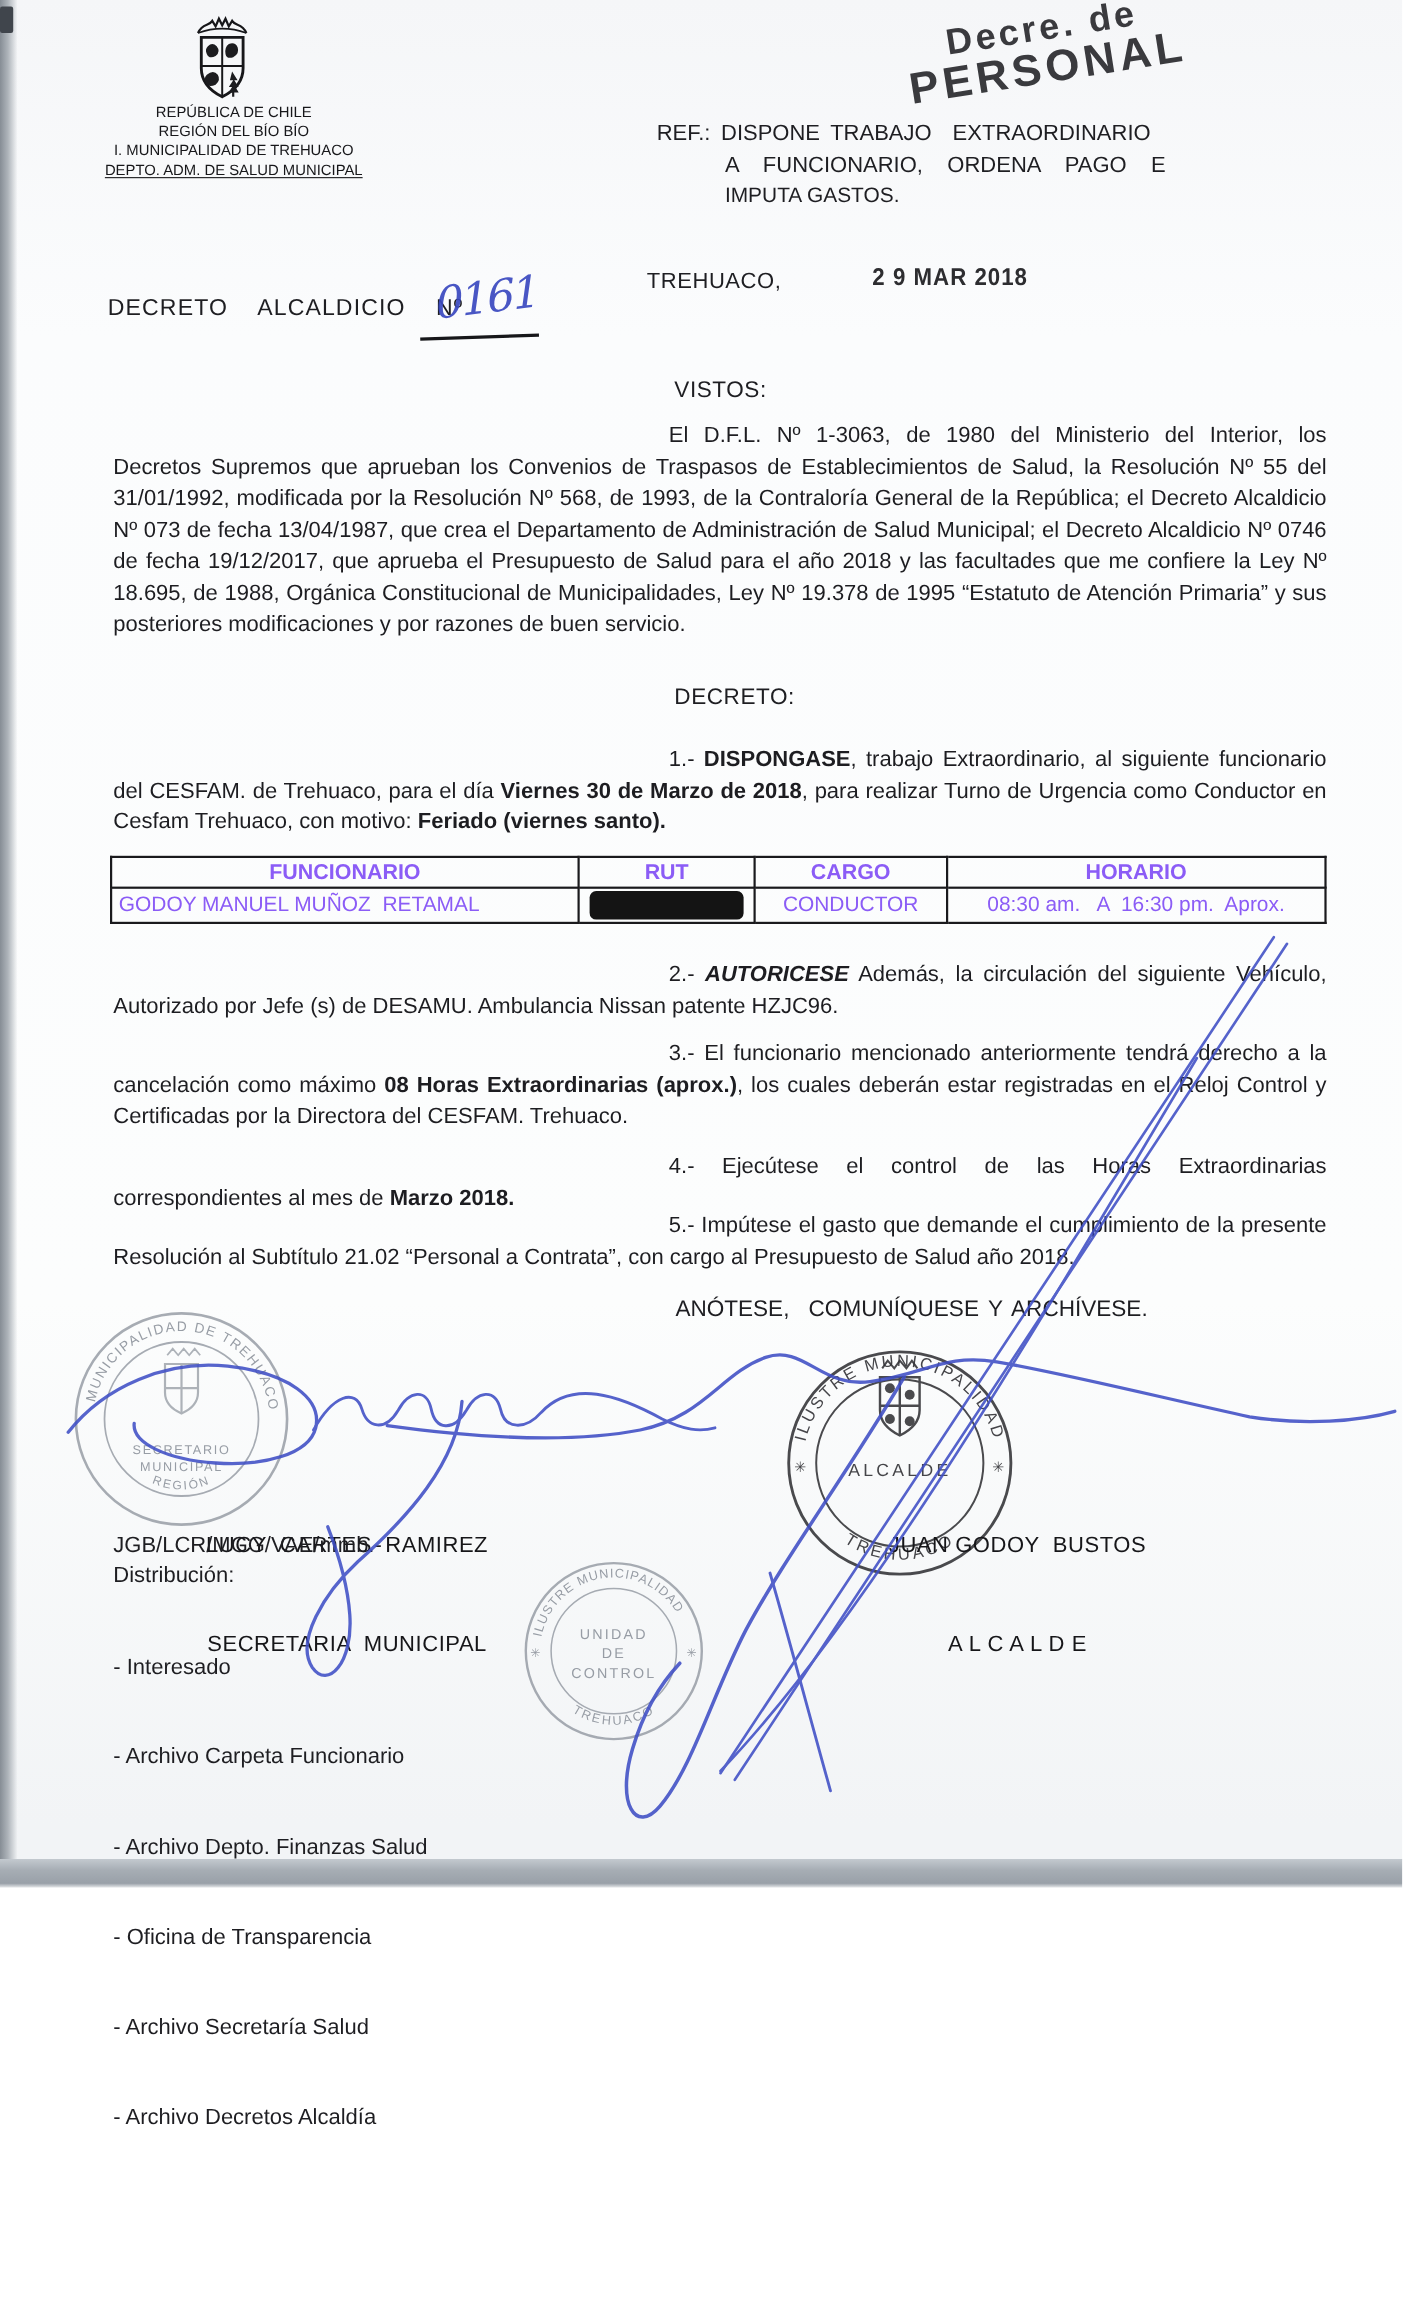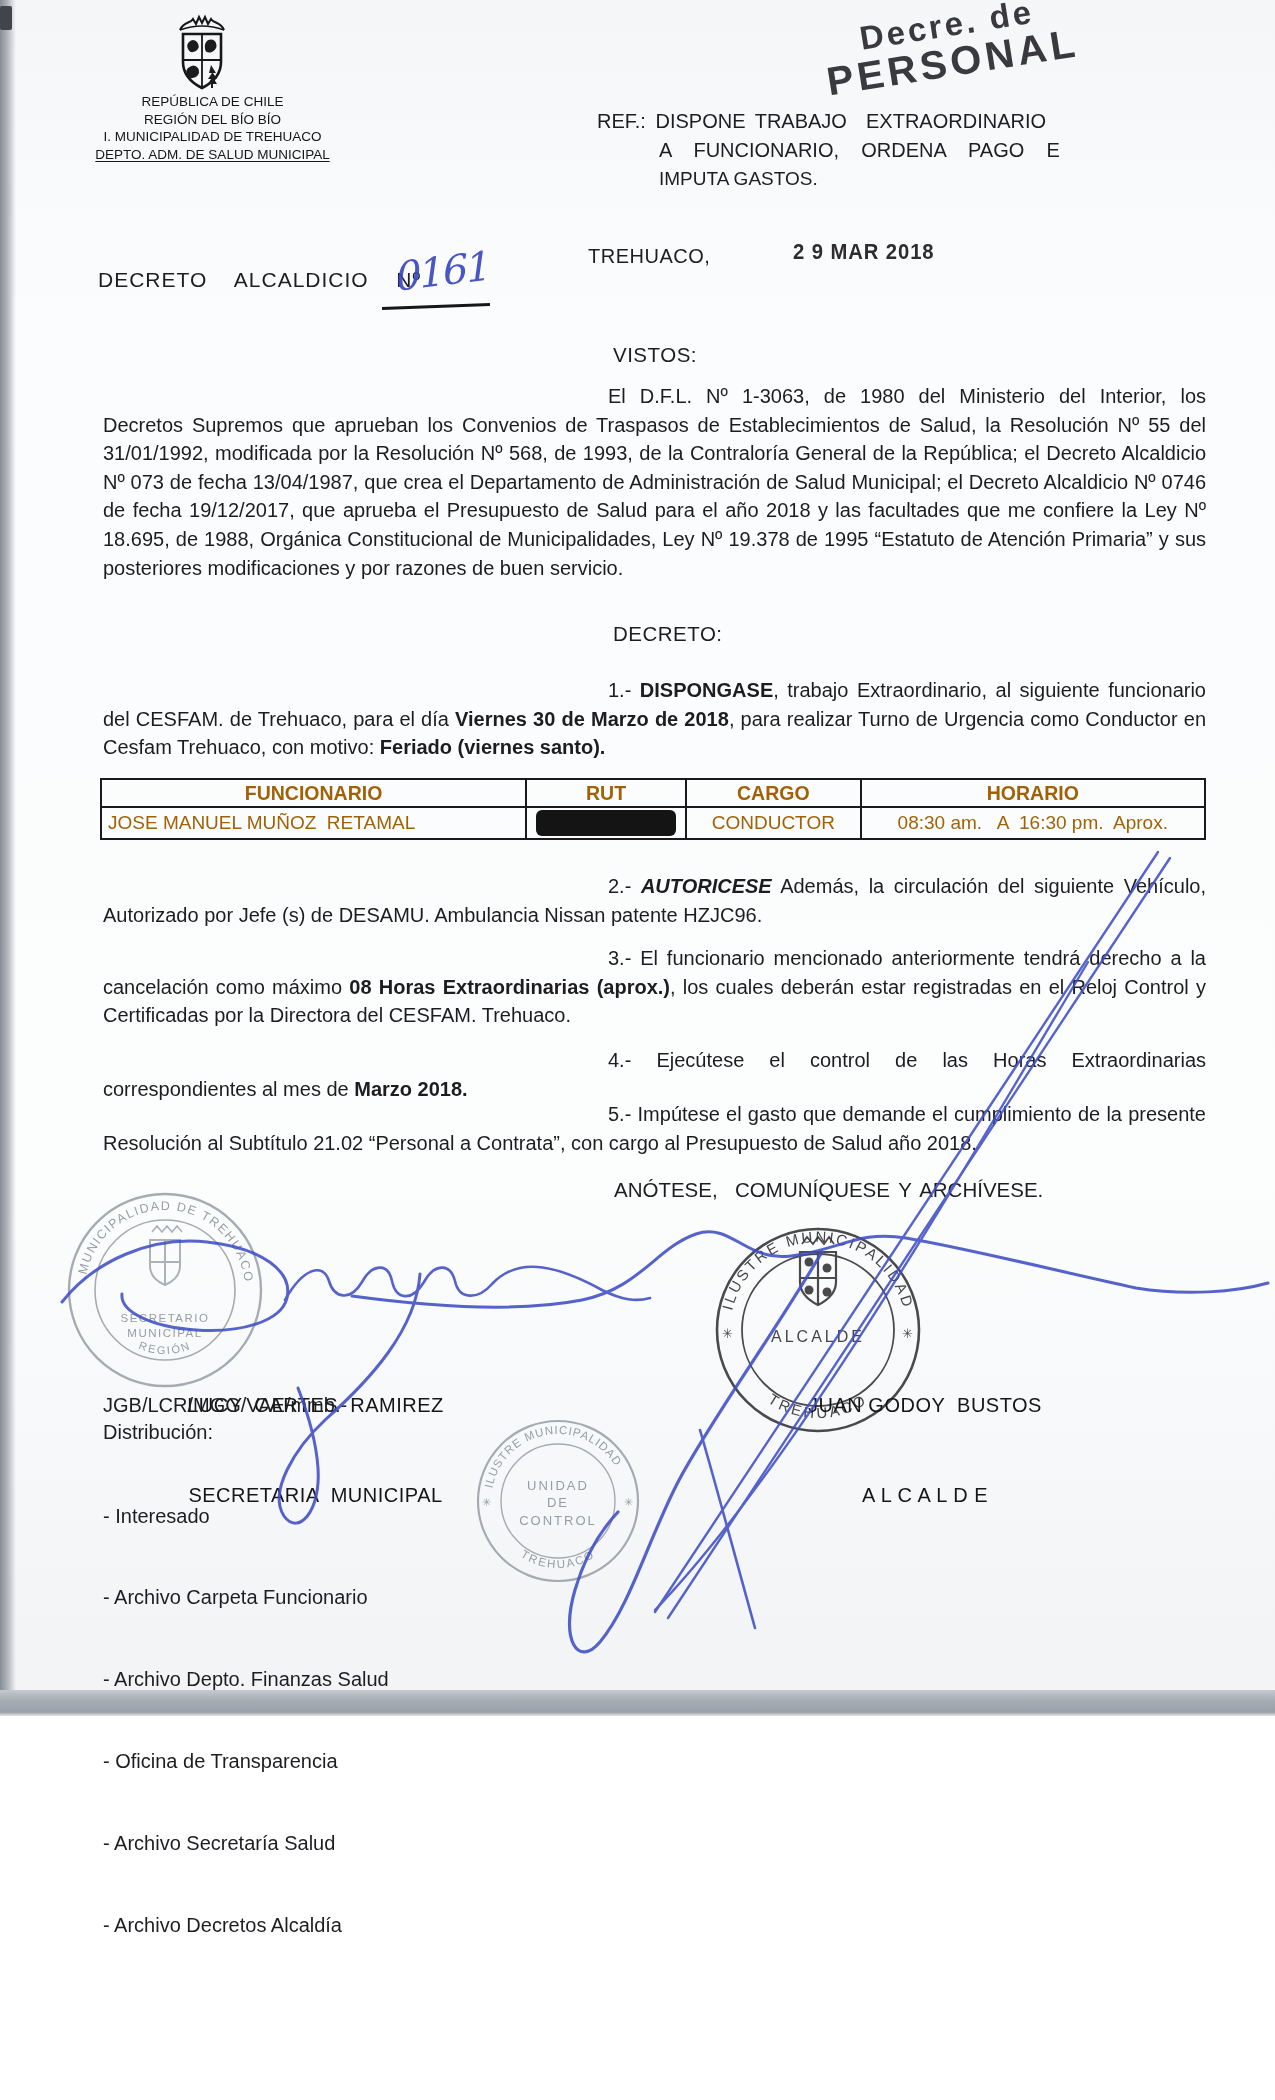--- a/index.html
+++ b/index.html
@@ -36,21 +36,21 @@
   .decree-label{left:98px;top:268px;font-size:21px;letter-spacing:1px;word-spacing:7px;white-space:pre;}
   .decree-number{left:396px;top:248px;font-size:40px;font-family:"DejaVu Serif",serif;font-style:italic;
       color:#3a49c0;transform:rotate(-7deg) skewX(-4deg);letter-spacing:-2px;opacity:.92;}
   .decree-underline{left:382px;top:305px;width:108px;height:2.5px;background:#17171a;transform:rotate(-2deg);}
 
   .sec-label{font-size:20.5px;letter-spacing:.5px;}
   .para{position:absolute;left:103px;width:1103px;text-align:justify;font-size:20px;line-height:28.6px;color:#1d1d21;}
   .ind{text-indent:505px;}
 
   table.doc-table{position:absolute;left:100px;top:778px;width:1106px;border-collapse:collapse;
-      font-size:19px;color:#a16207;background:transparent;}
+      font-size:19px;color:#8b5cf6;background:transparent;}
   table.doc-table th,table.doc-table td{border:2.4px solid #1a1a1d;padding:1px 6px;}
   table.doc-table th{font-weight:bold;text-align:center;font-size:19.5px;height:24px;}
   table.doc-table td{height:28px;white-space:pre;}
   td.c{text-align:center;}
   .redaction{width:96%;height:26px;margin:0 auto;background:#141414;border-radius:6px;}
 
   .closing{left:614px;top:1178px;font-size:20.5px;word-spacing:3px;white-space:pre;}
 
   .sig-block{text-align:center;font-size:20px;line-height:30px;letter-spacing:.5px;color:#161619;white-space:pre;}
   .sig-left{left:158px;top:1330px;width:315px;}
@@ -189,21 +189,21 @@
       <thead>
         <tr>
           <th>FUNCIONARIO</th>
           <th>RUT</th>
           <th>CARGO</th>
           <th>HORARIO</th>
         </tr>
       </thead>
       <tbody>
         <tr>
-          <td>JOSE MANUEL MUÑOZ  RETAMAL</td>
+          <td>GODOY MANUEL MUÑOZ  RETAMAL</td>
           <td><div class="redaction"></div></td>
           <td class="c">CONDUCTOR</td>
           <td class="c">08:30 am.   A  16:30 pm.  Aprox.</td>
         </tr>
       </tbody>
     </table>
 
     <div class="para ind" style="top:872px;"><span>2.-  </span><span style="font-weight: bold; font-style: italic;">AUTORICESE</span><span>  Además,  la  circulación  del  siguiente Vehículo, Autorizado por Jefe (s) de DESAMU. Ambulancia Nissan  patente HZJC96.</span></div>
     <div class="para ind" style="top:944px;"><span>3.-  El  funcionario  mencionado  anteriormente  tendrá derecho a la cancelación como máximo </span><span style="font-weight: bold;">08 Horas Extraordinarias (aprox.)</span><span>,  los cuales deberán estar registradas en el Reloj Control y Certificadas por la Directora del CESFAM. Trehuaco.</span></div>
     <div class="para ind" style="top:1046px;"><span>4.-  Ejecútese  el  control  de  las  Horas  Extraordinarias correspondientes al mes de </span><span style="font-weight: bold;">Marzo  2018.</span></div>

